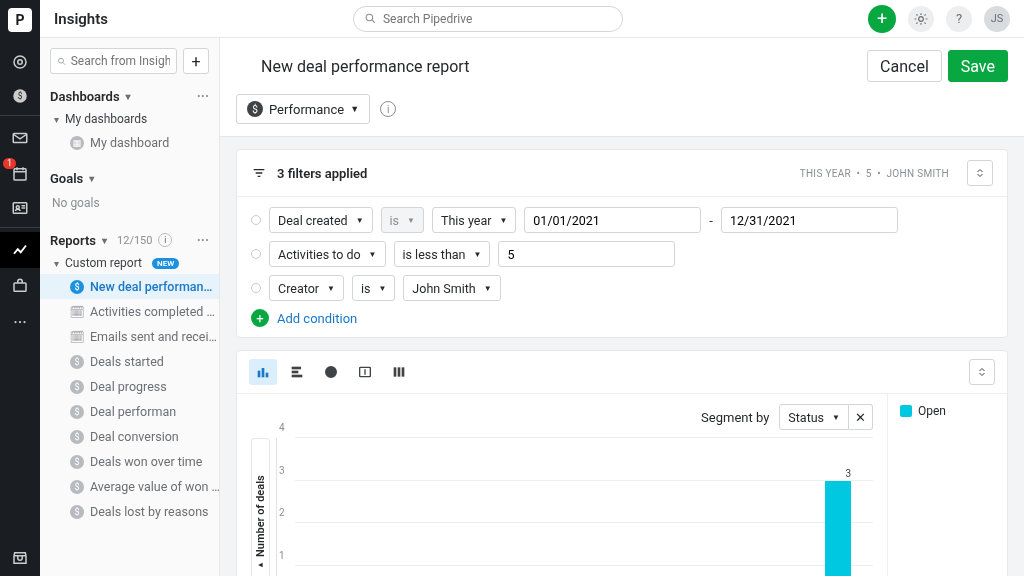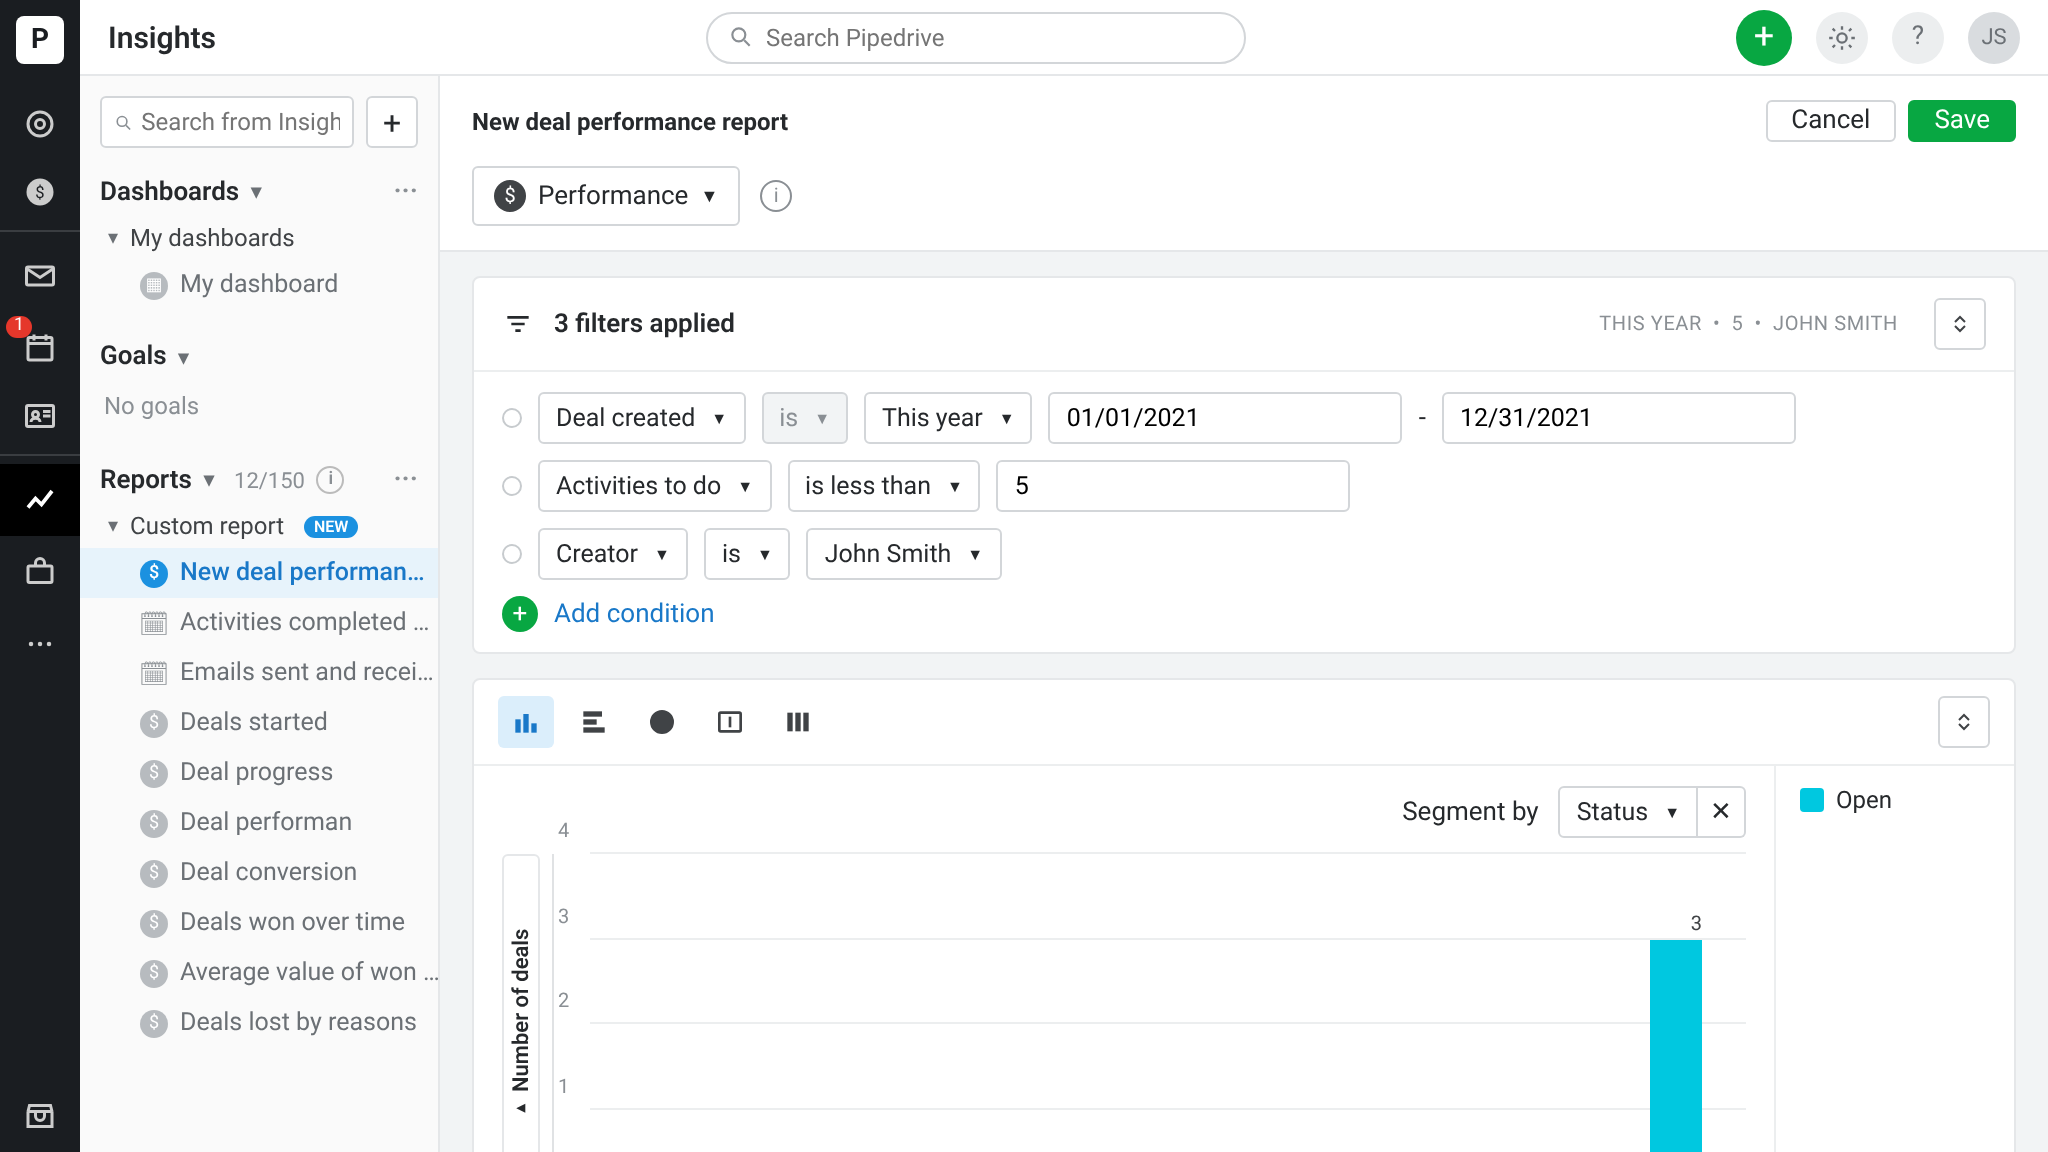--- a/index.html
+++ b/index.html
@@ -52,22 +52,22 @@
 .caret { font-size: 10px; color: #6b7075; }
 .caret.down::before { content: "▾"; }
 
 
 .left-panel .scroll-area { overflow-y: hidden; flex: 1; }
 
 
 .content { flex: 1; background: #f2f4f5; overflow: hidden; display: flex; flex-direction: column; }
 .content-head { background: #fff; padding: 12px 16px 0; border-bottom: 1px solid #e5e7e9; }
 .content-head .row1 { display: flex; align-items: center; margin-bottom: 12px; }
-.content-head h1 { font-size: 12px; font-weight: 700; flex: 1; }
-.btn { height: 21px; padding: 0 12px; border-radius: 3px; font-size: 13px; cursor: pointer; display: inline-flex; align-items: center; gap: 6px; border: 1px solid #d3d6d9; background: #fff; }
+.content-head h1 { font-size: 16px; font-weight: 400; flex: 1; margin-left: 25px; }
+.btn { height: 32px; padding: 0 12px; border-radius: 3px; font-size: 16px; cursor: pointer; display: inline-flex; align-items: center; gap: 6px; border: 1px solid #d3d6d9; background: #fff; }
 .btn.primary { background: #08a742; color: #fff; border-color: #08a742; }
 .btn + .btn { margin-left: 6px; }
 .pill { height: 30px; padding: 0 10px; border: 1px solid #d3d6d9; border-radius: 3px; background: #fff; display: inline-flex; align-items: center; gap: 6px; font-size: 13px; cursor: pointer; }
 .pill .dot-icon { width: 16px; height: 16px; border-radius: 50%; background: #404346; color: #fff; display: inline-flex; align-items: center; justify-content: center; font-size: 10px; }
 .content-head .row2 { display: flex; align-items: center; gap: 10px; margin-bottom: 12px; }
 .info-circle { width: 16px; height: 16px; border-radius: 50%; border: 1.5px solid #8a8f94; color: #8a8f94; display: inline-flex; align-items: center; justify-content: center; font-size: 10px; cursor: pointer; }
 
 
 .card { background: #fff; border: 1px solid #e5e7e9; border-radius: 4px; margin: 12px 16px 0; }
 .filters-head { display: flex; align-items: center; padding: 10px 14px; border-bottom: 1px solid #eceeef; gap: 10px; }

